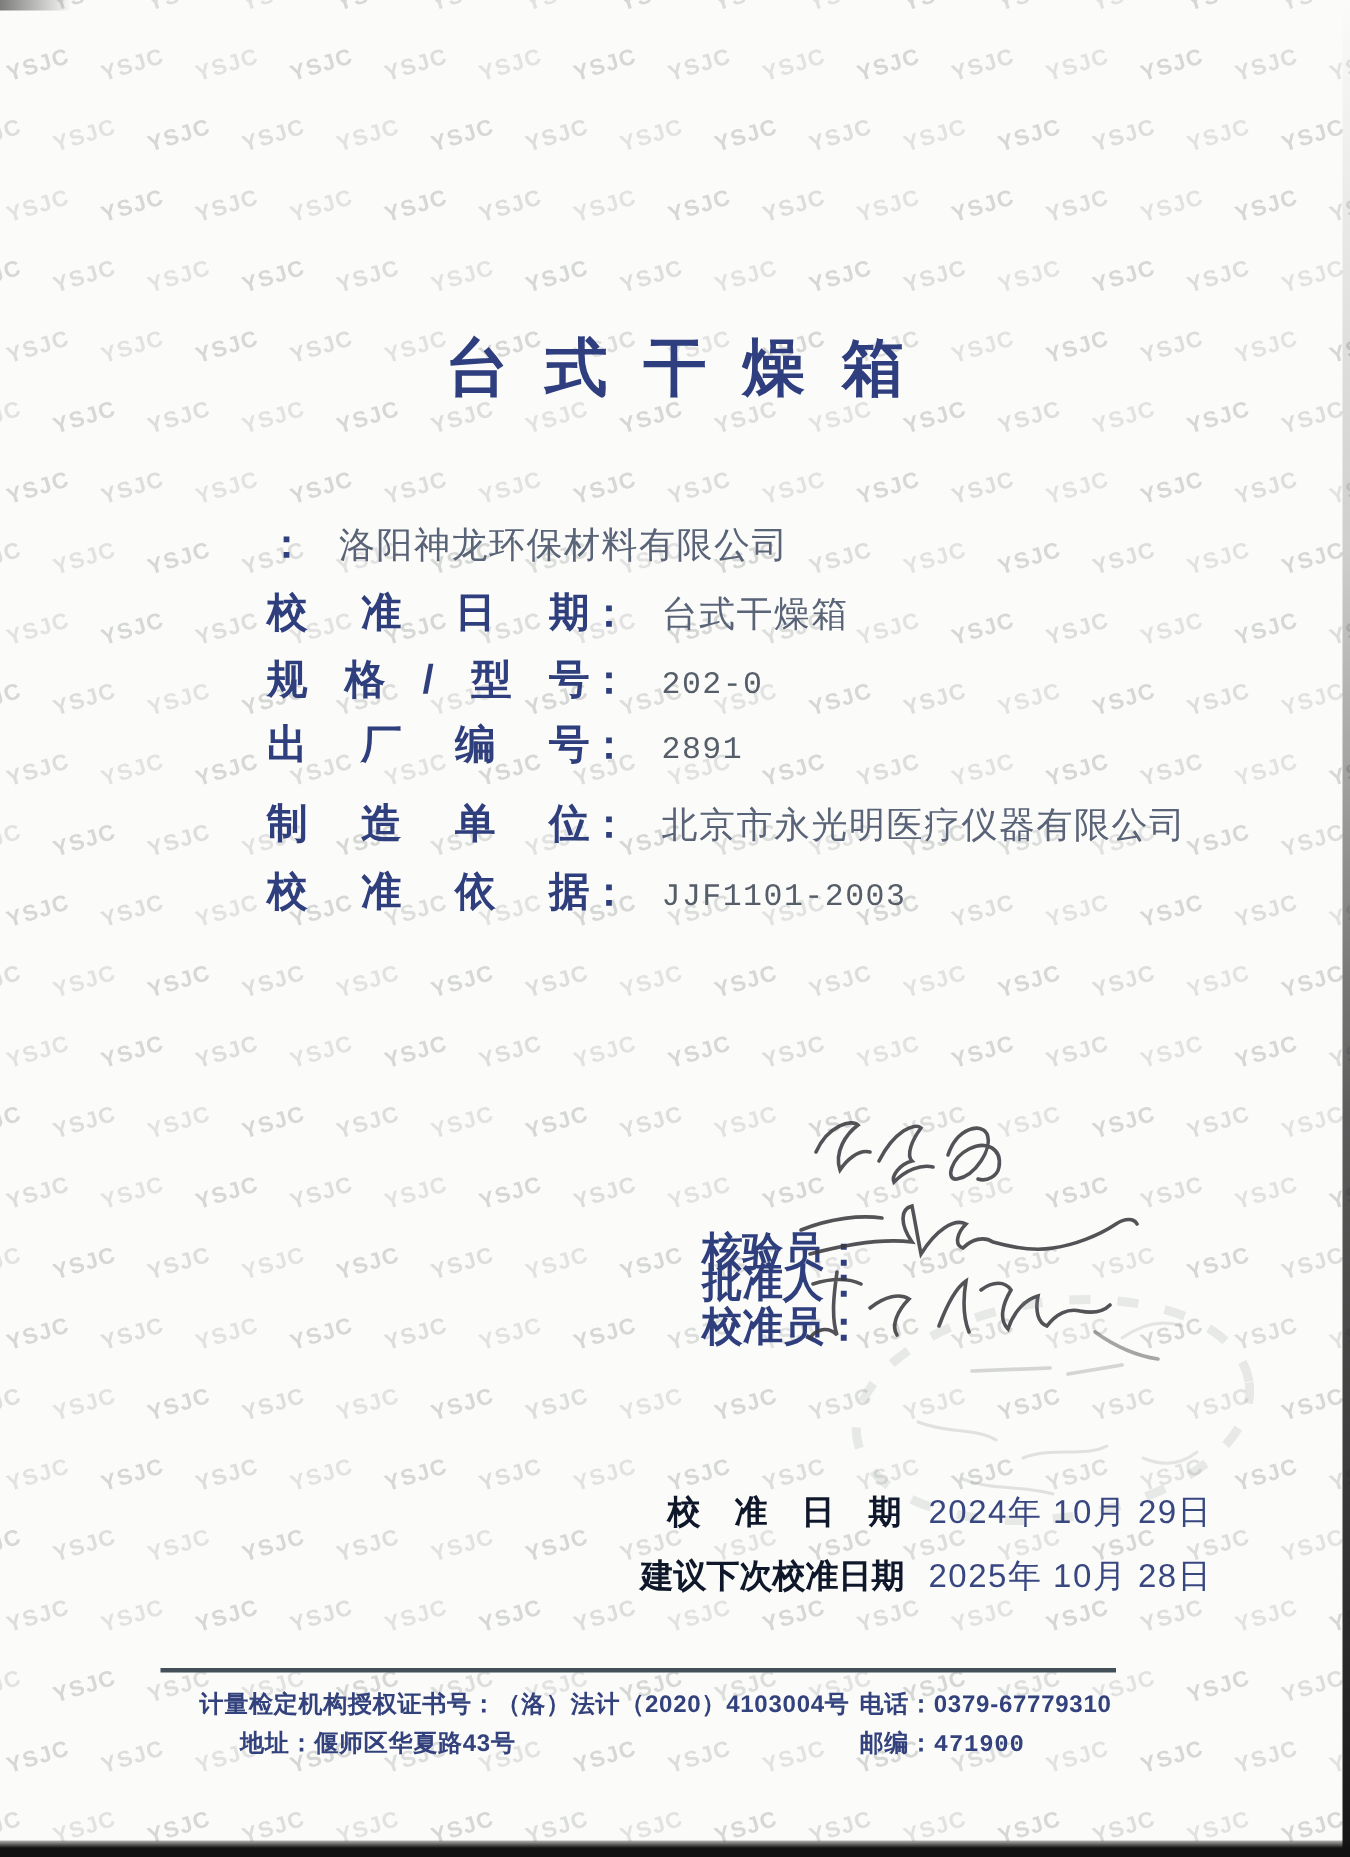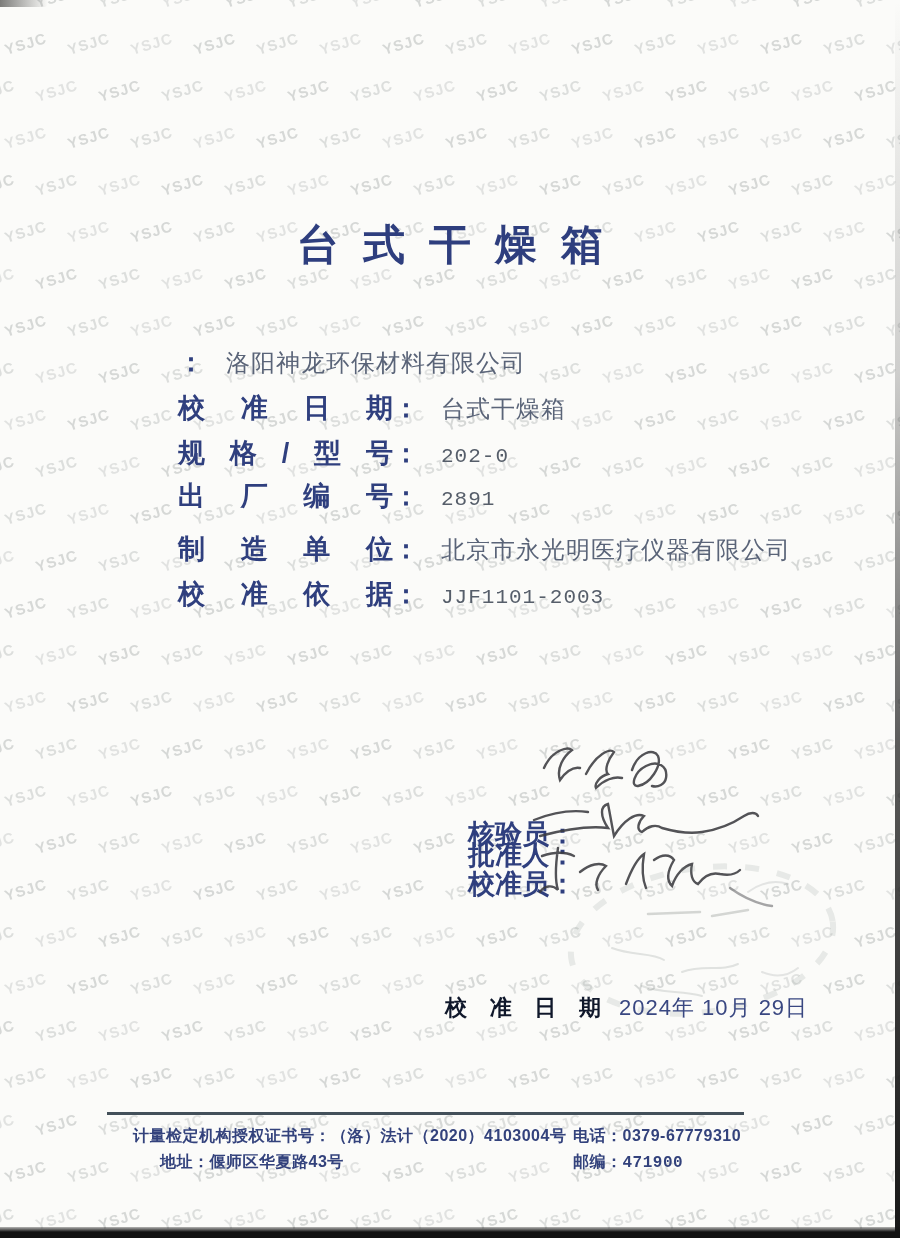--- a/index.html
+++ b/index.html
@@ -590,20 +590,24 @@
       </g>
       <path d="M96 62 L148 60 M160 64 L196 58" fill="none" stroke="rgba(110,120,115,0.28)" stroke-width="2.5" stroke-linecap="round"></path>
       <path d="M60 96 C80 104 100 100 112 108 M130 120 C150 112 170 120 186 112 M90 134 C110 142 130 138 150 144" fill="none" stroke="rgba(120,130,125,0.2)" stroke-width="2" stroke-linecap="round"></path>
       <path d="M196 40 C210 30 224 28 236 32 M210 120 C224 126 236 124 246 116" fill="none" stroke="rgba(120,130,125,0.18)" stroke-width="2" stroke-linecap="round"></path>
     </svg>
 
     <div class="date-row date-0">
       <span class="date-label">校准日期</span>
       <span class="date-value">2024年 10月 29日</span>
     </div>
+    <div class="date-row date-1">
+      <span class="date-label">建议下次校准日期</span>
+      <span class="date-value">2025年 10月 28日</span>
+    </div>
 
     <div class="footer-rule"></div>
     <div class="footer-item f-auth">计量检定机构授权证书号：（洛）法计（2020）4103004号</div>
     <div class="footer-item f-phone">电话：0379-67779310</div>
     <div class="footer-item f-addr">地址：偃师区华夏路43号</div>
     <div class="footer-item f-postal">邮编：471900</div>
 
   </div>
 
   <div class="corner-smudge"></div>

